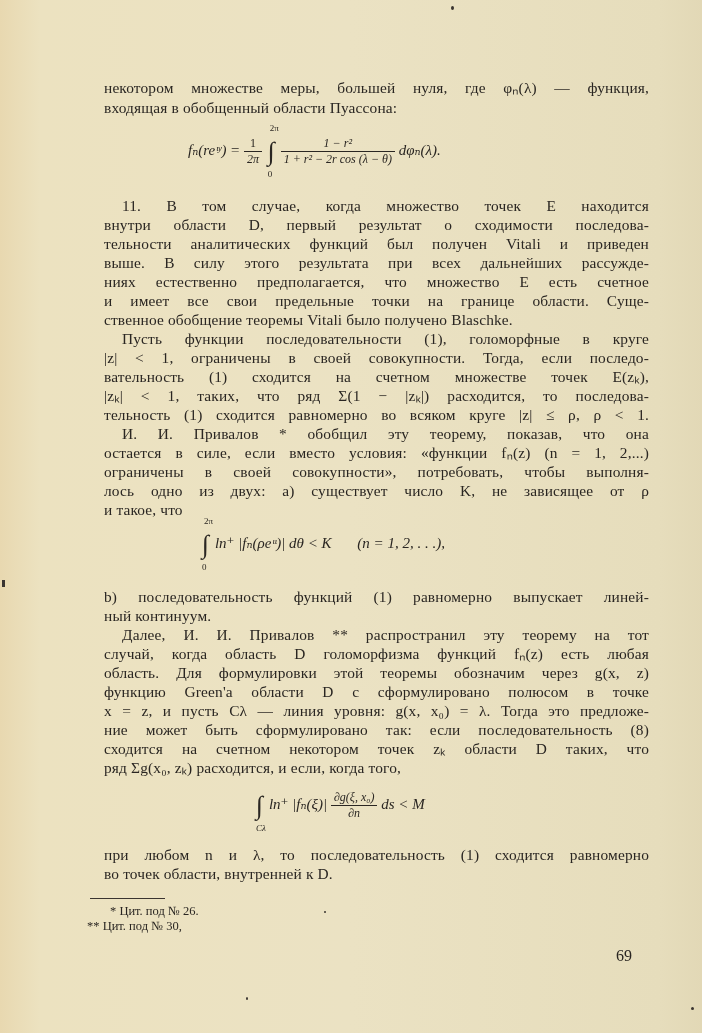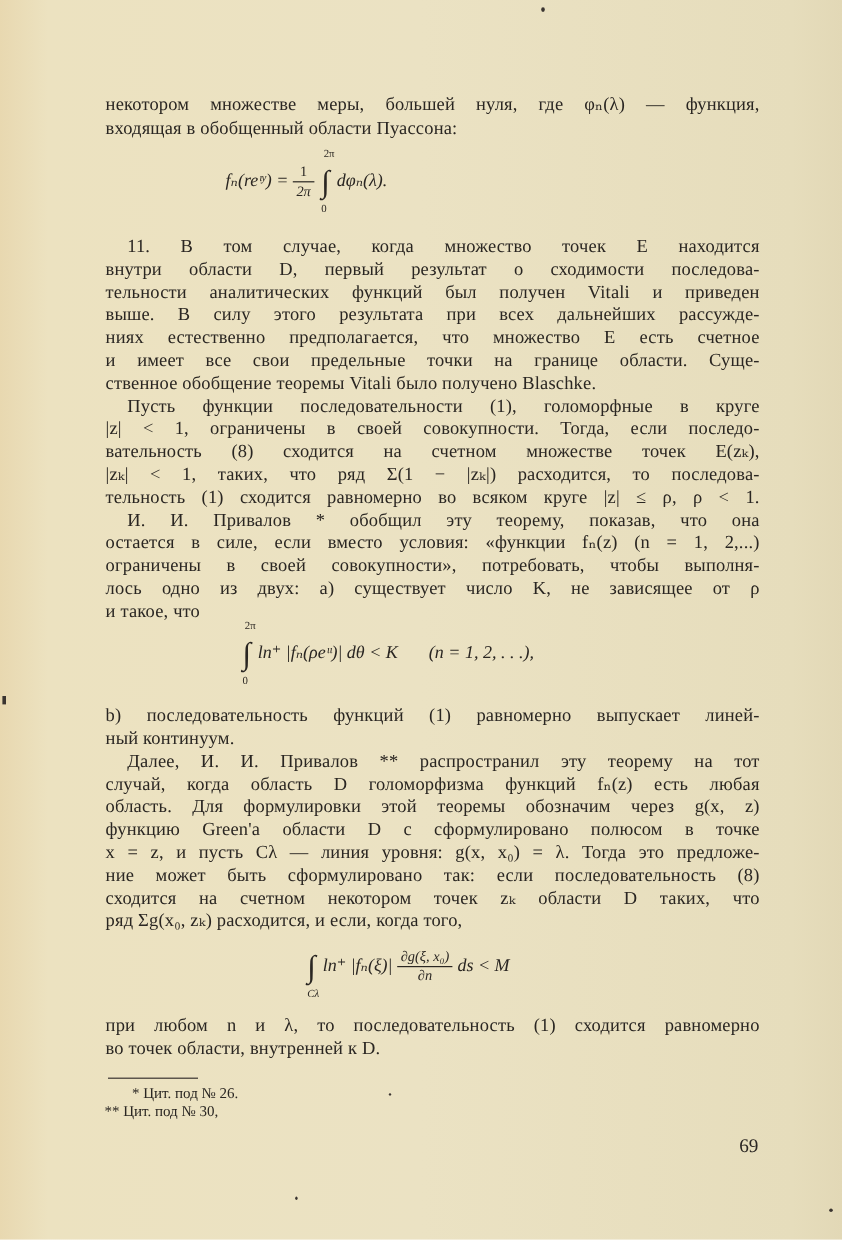--- a/index.html
+++ b/index.html
@@ -4,22 +4,22 @@
 <style>
   html, body { margin:0; padding:0; }
   body {
     width:702px; height:1033px; overflow:hidden; position:relative;
     background: linear-gradient(90deg, #e8d8b0 0px, #ece2c0 40px, #ebe2c3 350px, #e6ddbc 660px, #e2d8b6 702px);
     font-family: "Liberation Serif", "DejaVu Serif", serif;
     color:#2a2622;
   }
   .page { position:absolute; left:88px; top:0; width:545px; }
   .line {
-    position:absolute; left:0; width:545px; font-size:15.4px; line-height:18px;
-    white-space:nowrap; text-align:justify; text-align-last:justify; letter-spacing:0.15px;
+    position:absolute; left:16px; width:545px; font-size:15.4px; line-height:18px;
+    white-space:nowrap; text-align:justify; text-align-last:justify; letter-spacing:0.15px;font-family:Liberation Serif, serif;
   }
   .line.last { text-align-last:left; }
   .indent { padding-left:18px; width:527px; }
   .formula { position:absolute; font-size:15px; white-space:nowrap; font-style:italic; }
   .formula .up { font-style:normal; }
   .frac { display:inline-block; vertical-align:middle; text-align:center; font-size:12px; }
   .frac .num { display:block; border-bottom:1px solid #2a2622; padding:0 3px; }
   .frac .den { display:block; padding:0 3px; }
   .int { display:inline-block; position:relative; vertical-align:middle; font-size:26px; font-style:normal; margin:0 2px; }
   .int .hi { position:absolute; top:-14px; left:2px; font-size:9px; }
@@ -37,34 +37,38 @@
   <div class="line" style="top:79px">некотором множестве меры, большей нуля, где φₙ(λ) — функция,</div>
   <div class="line last" style="top:99px">входящая в обобщенный области Пуассона:</div>
 
   <div class="formula" style="left:100px; top:136px">
     <span>fₙ(reᶥʸ) = </span>
     <span class="frac">
       <span class="num up">1</span>
       <span class="den">2π</span>
     </span>
     <span class="int">∫<span class="hi">2π</span><span class="lo">0</span></span>
+    <span class="frac" style="font-size:12px">
+      <span class="num">1 − r²</span>
+      <span class="den">1 + r² − 2r cos (λ − θ)</span>
+    </span>
     <span> dφₙ(λ).</span>
   </div>
 
   <div class="line indent" style="top:197px">11. В том случае, когда множество точек E находится</div>
   <div class="line" style="top:216px">внутри области D, первый результат о сходимости последова-</div>
   <div class="line" style="top:235px">тельности аналитических функций был получен Vitali и приведен</div>
   <div class="line" style="top:254px">выше. В силу этого результата при всех дальнейших рассужде-</div>
   <div class="line" style="top:273px">ниях естественно предполагается, что множество E есть счетное</div>
   <div class="line" style="top:292px">и имеет все свои предельные точки на границе области. Суще-</div>
   <div class="line last" style="top:311px">ственное обобщение теоремы Vitali было получено Blaschke.</div>
 
   <div class="line indent" style="top:330px">Пусть функции последовательности (1), голоморфные в круге</div>
   <div class="line" style="top:349px">|z| &lt; 1, ограничены в своей совокупности. Тогда, если последо-</div>
-  <div class="line" style="top:368px">вательность (8) сходится на счетном множестве точек E(zₖ),</div>
+  <div class="line" style="top:368px">вательность (1) сходится на счетном множестве точек E(zₖ),</div>
   <div class="line" style="top:387px">|zₖ| &lt; 1, таких, что ряд Σ(1 − |zₖ|) расходится, то последова-</div>
   <div class="line" style="top:406px">тельность (1) сходится равномерно во всяком круге |z| ≤ ρ, ρ &lt; 1.</div>
 
   <div class="line indent" style="top:425px">И. И. Привалов * обобщил эту теорему, показав, что она</div>
   <div class="line" style="top:444px">остается в силе, если вместо условия: «функции fₙ(z) (n = 1, 2,...)</div>
   <div class="line" style="top:463px">ограничены в своей совокупности», потребовать, чтобы выполня-</div>
   <div class="line" style="top:482px">лось одно из двух: a) существует число K, не зависящее от ρ</div>
   <div class="line last" style="top:501px">и такое, что</div>
 
   <div class="formula" style="left:112px; top:530px">

